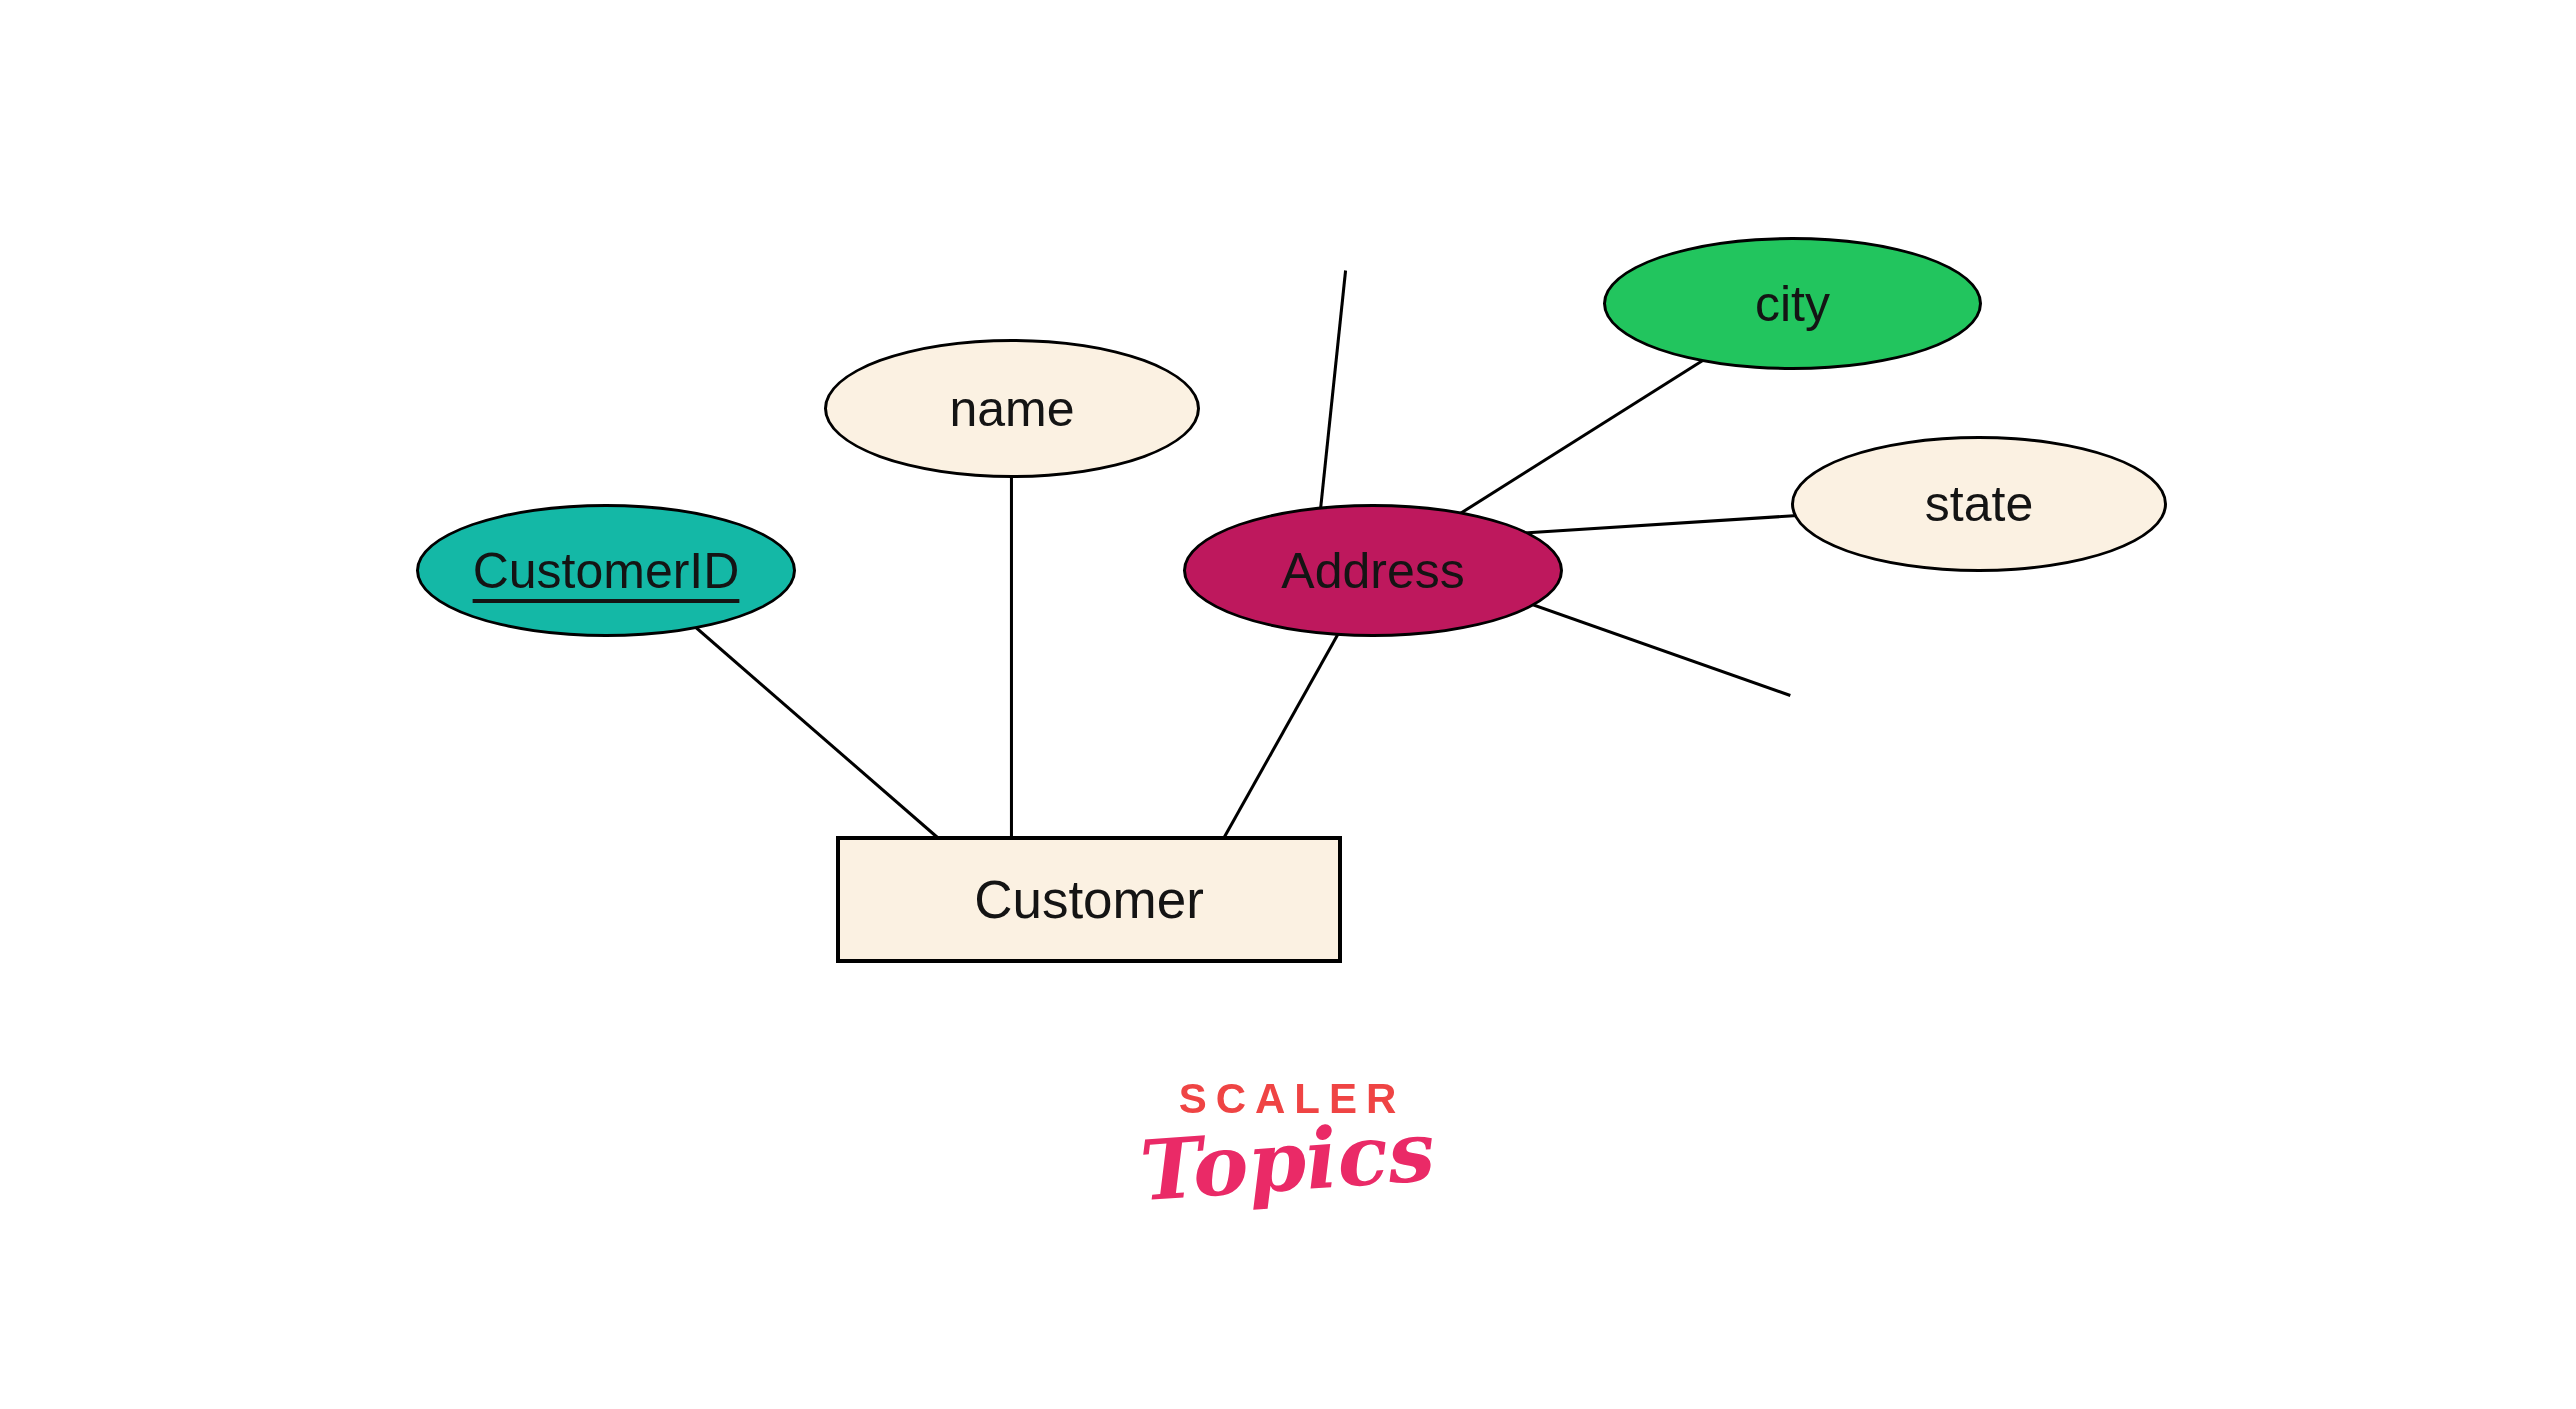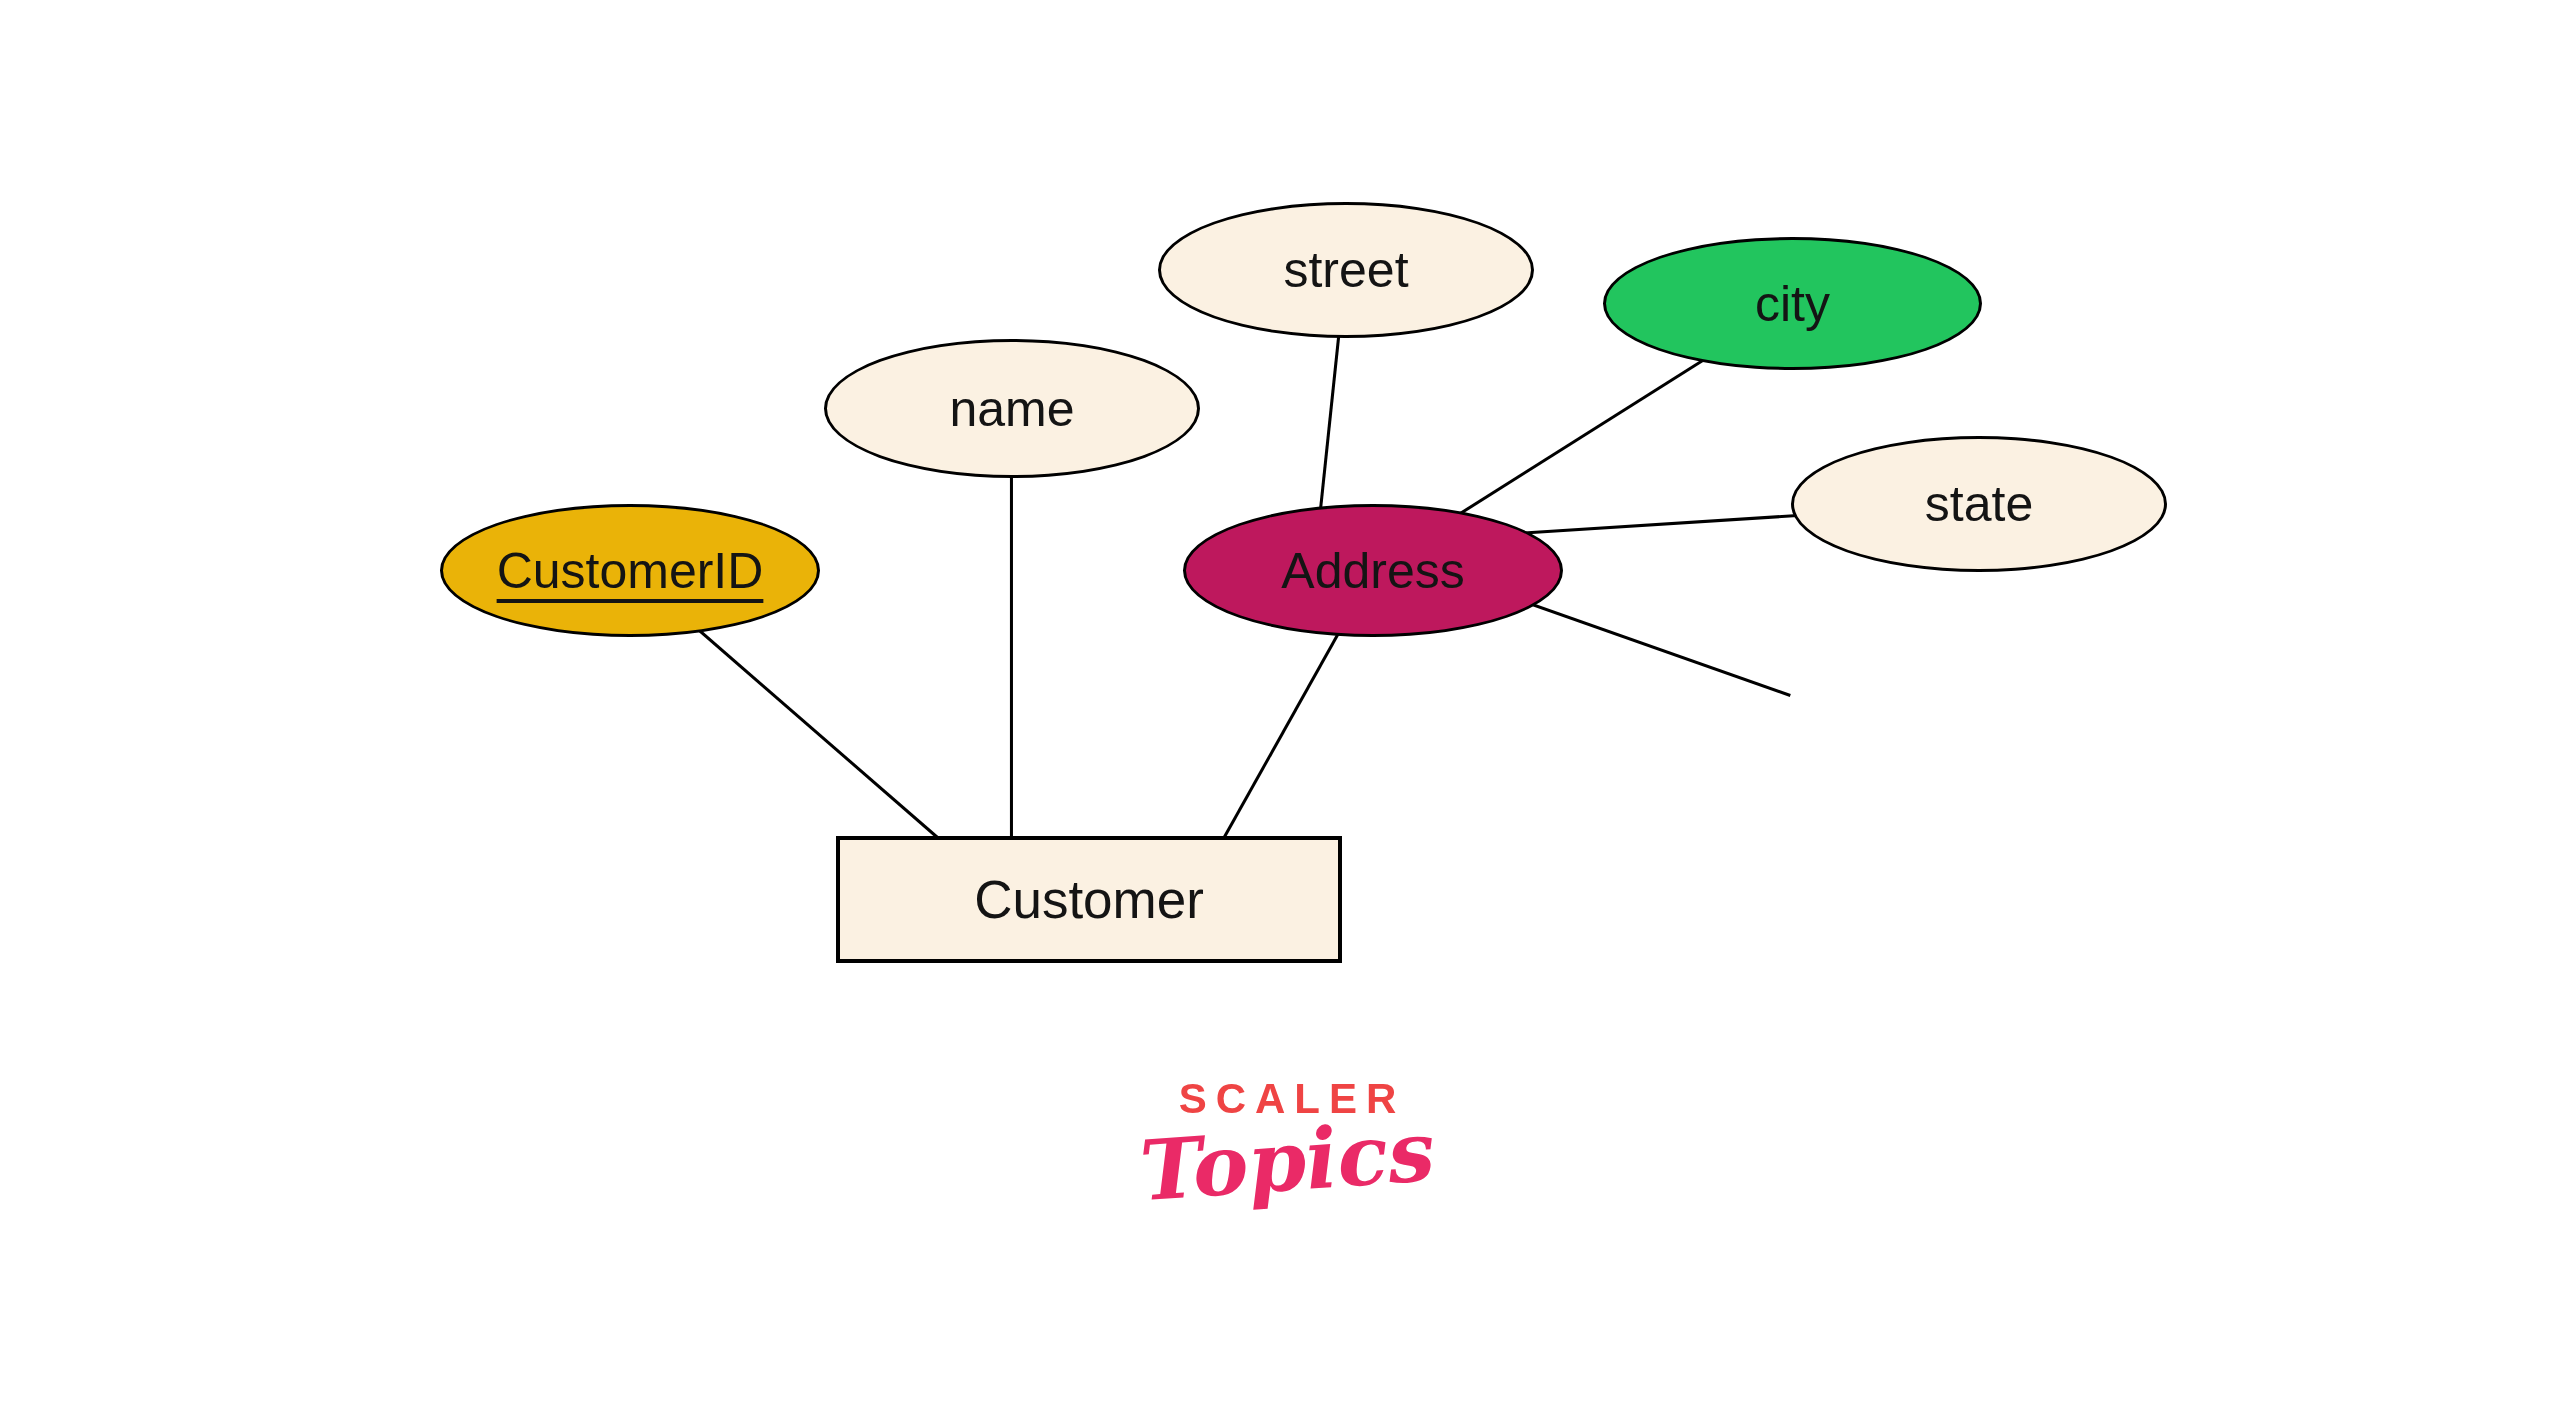--- a/index.html
+++ b/index.html
@@ -53,37 +53,34 @@
   <svg class="edge-layer" viewBox="0 0 3400 1861" xmlns="http://www.w3.org/2000/svg">
       <line x1="832" y1="753" x2="1245" y2="1112" stroke="#000000" stroke-width="4"></line>
       <line x1="1335" y1="539" x2="1335" y2="1112" stroke="#000000" stroke-width="4"></line>
       <line x1="1813" y1="753" x2="1612" y2="1112" stroke="#000000" stroke-width="4"></line>
       <line x1="1776" y1="357" x2="1740" y2="700" stroke="#000000" stroke-width="4"></line>
       <line x1="2366" y1="401" x2="1900" y2="695" stroke="#000000" stroke-width="4"></line>
       <line x1="2612" y1="665" x2="1990" y2="705" stroke="#000000" stroke-width="4"></line>
       <line x1="2363" y1="918" x2="2000" y2="790" stroke="#000000" stroke-width="4"></line>
     </svg>
 
-  <div class="node ellipse" style="left: 1158px; top: 202px; width: 376px; height: 136px; background: rgb(251, 241, 226); border-color: rgb(0, 0, 0);">
-    <span class="label">street</span>
-  </div>
 
   <div class="node ellipse" style="left: 1603px; top: 237px; width: 379px; height: 133px; background: #22c55e; border-color: rgb(0, 0, 0);">
     <span class="label">city</span>
   </div>
 
   <div class="node ellipse" style="left: 824px; top: 339px; width: 376px; height: 139px; background: rgb(251, 241, 226); border-color: rgb(0, 0, 0);">
     <span class="label">name</span>
   </div>
 
   <div class="node ellipse" style="left: 1791px; top: 436px; width: 376px; height: 136px; background: rgb(251, 241, 226); border-color: rgb(0, 0, 0);">
     <span class="label">state</span>
   </div>
 
-  <div class="node ellipse key" style="left: 440px; top: 504px; width: 380px; height: 133px; background: #eab308; border-color: rgb(0, 0, 0);">
+  <div class="node ellipse key" style="left: 416px; top: 504px; width: 380px; height: 133px; background: #14b8a6; border-color: rgb(0, 0, 0);">
     <span class="label">CustomerID</span>
   </div>
 
   <div class="node ellipse" style="left: 1183px; top: 504px; width: 380px; height: 133px; background: #be185d; border-color: rgb(0, 0, 0);">
     <span class="label">Address</span>
   </div>
 
 
   <div class="node rect" style="left: 836px; top: 836px; width: 506px; height: 127px; background: rgb(251, 241, 226); border-color: rgb(0, 0, 0);">
     <span class="label">Customer</span>

